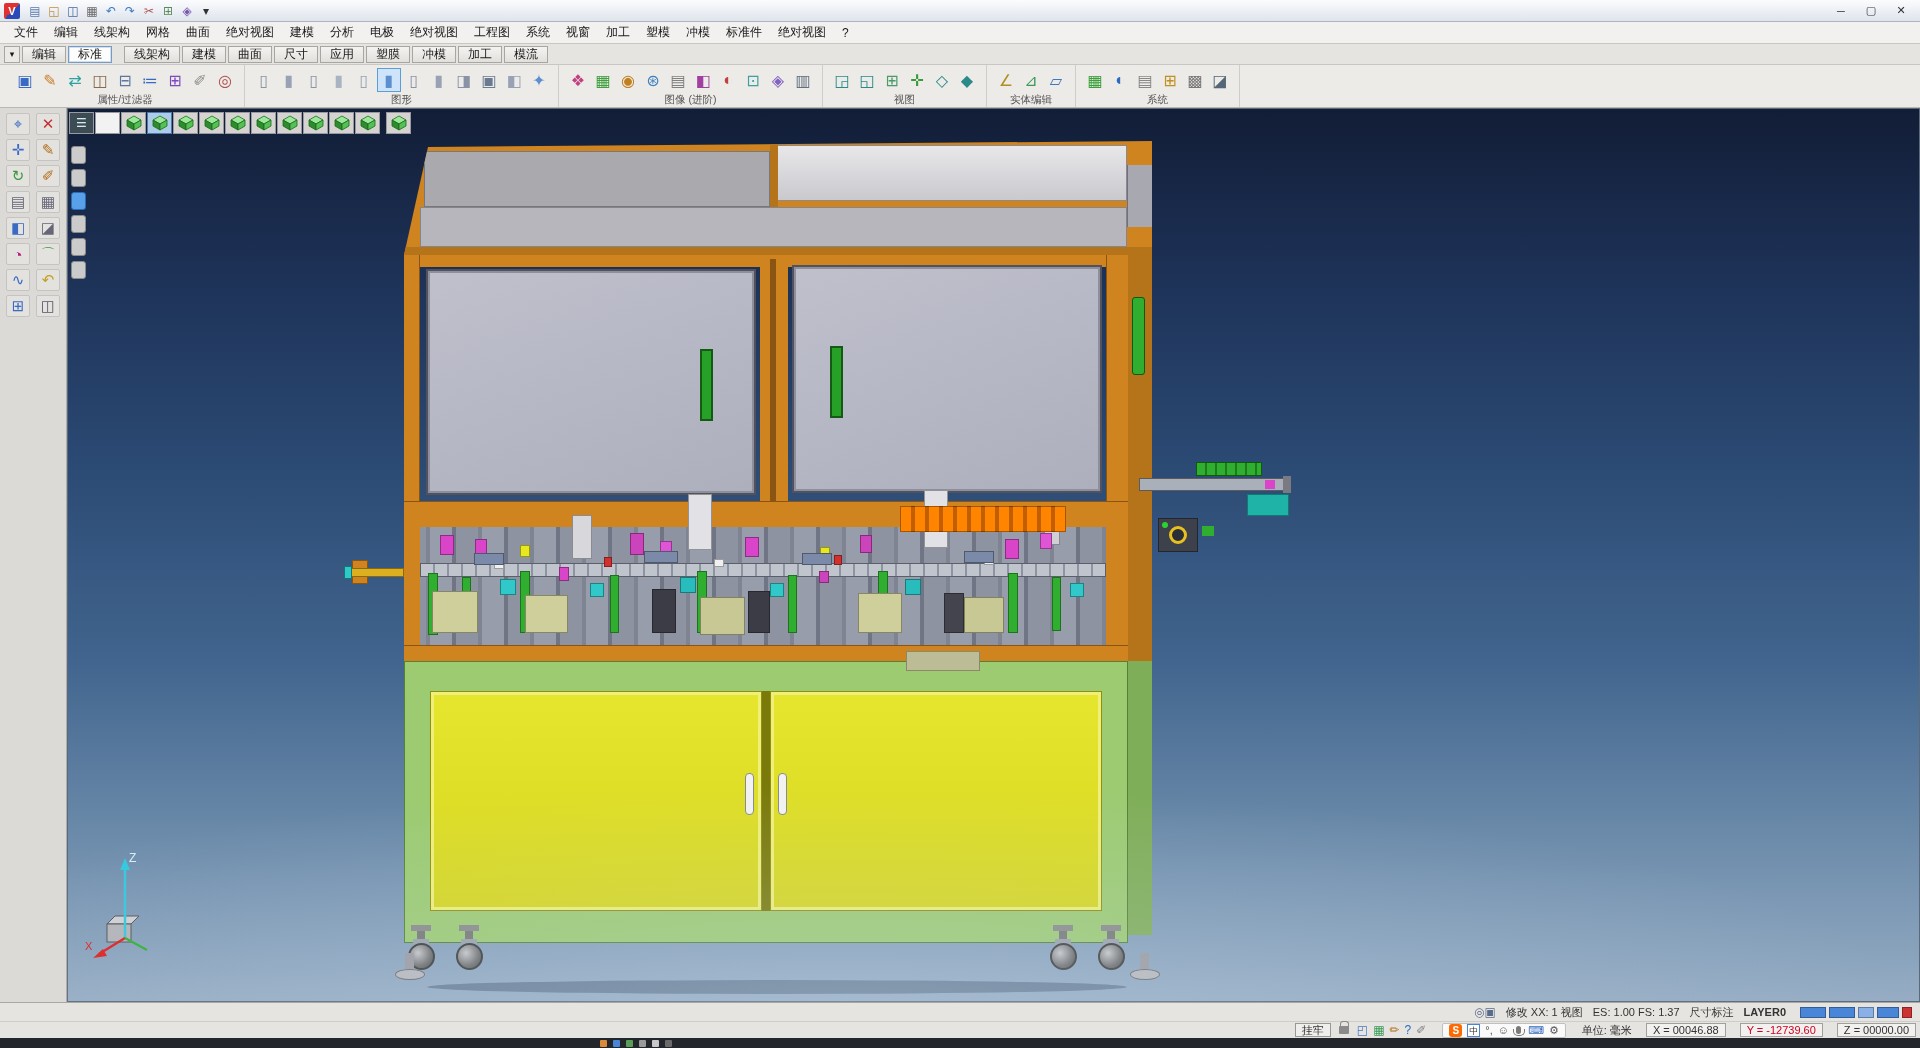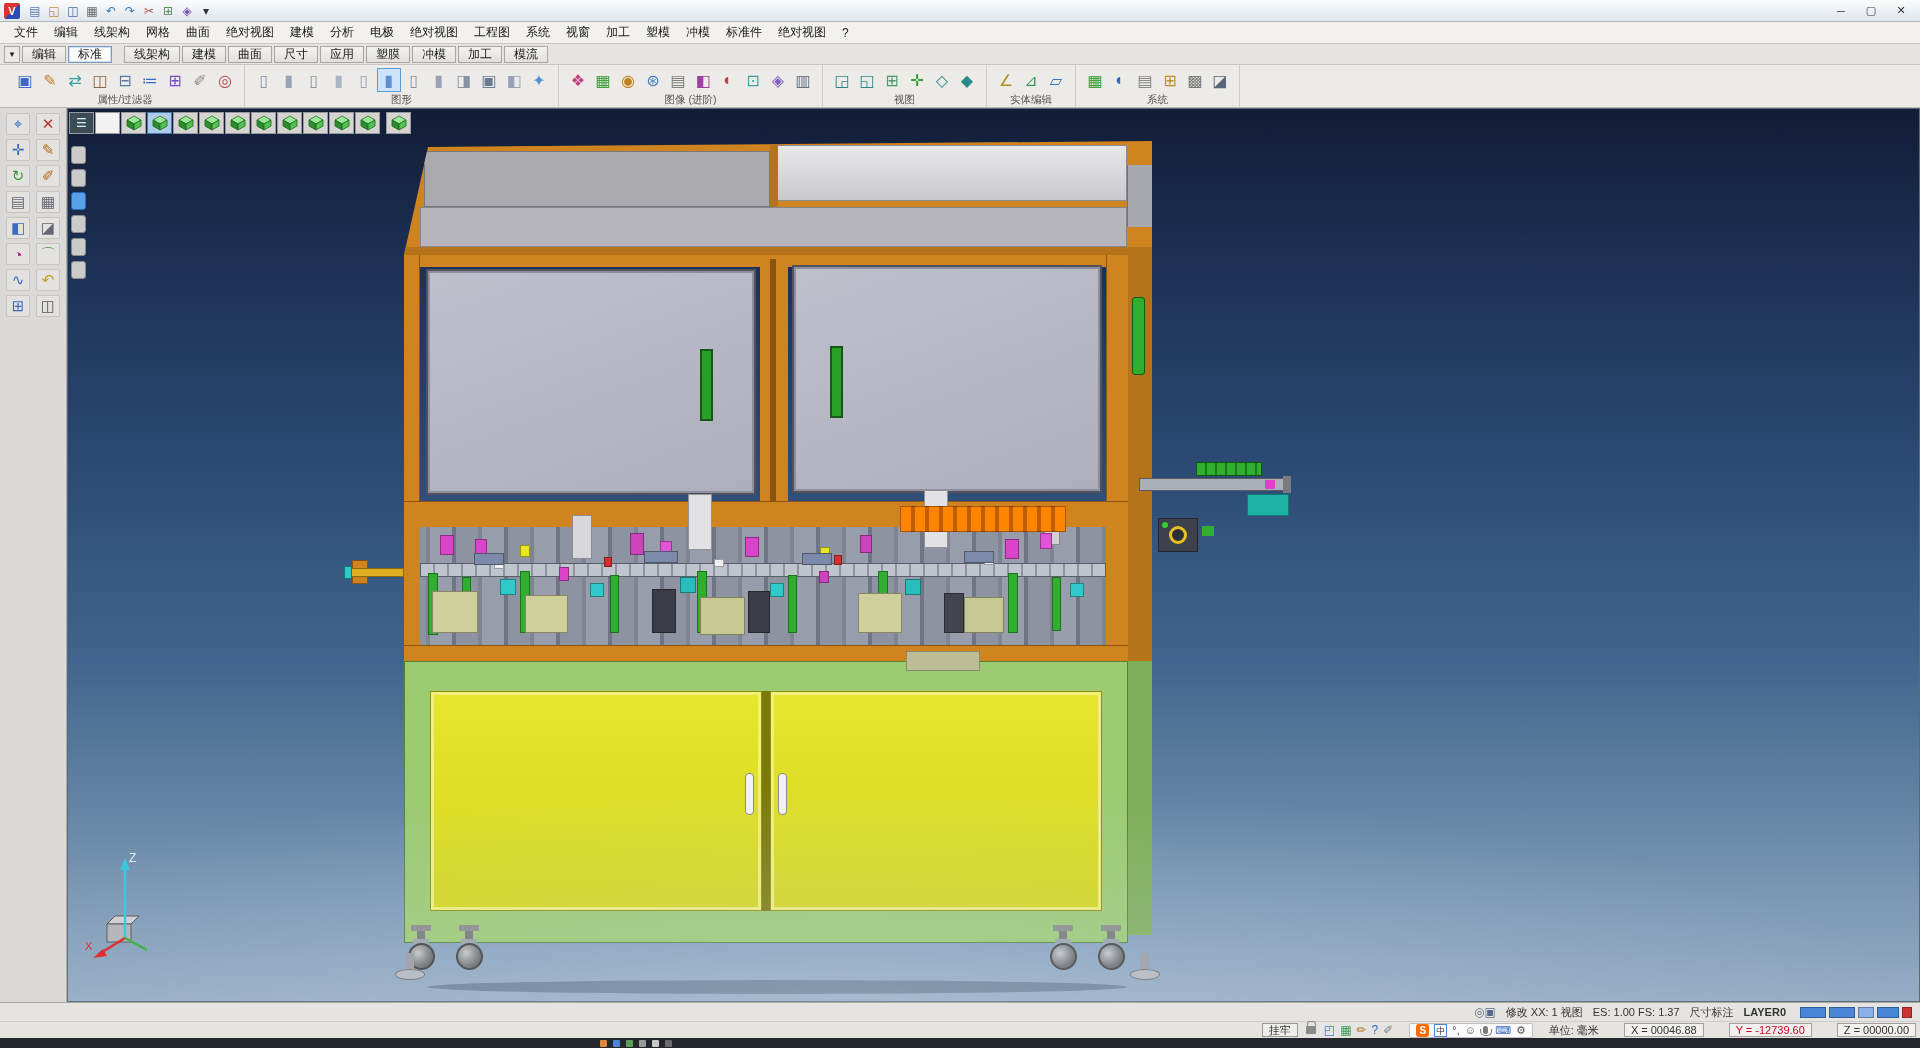--- a/index.html
+++ b/index.html
@@ -75,21 +75,21 @@
   .btools{display:flex;gap:5px;align-items:center}
   .btool{font-size:12px}
   .lock{position:relative;width:10px;height:8px;background:#8a8a8a;border-radius:1px;display:inline-block;margin:0 2px}
   .lock::before{content:"";position:absolute;top:-5px;left:1.5px;width:7px;height:6px;border:1.5px solid #8a8a8a;border-bottom:none;border-radius:3px 3px 0 0}
   .ime{display:flex;gap:5px;align-items:center;background:#fafafa;border:1px solid #c0c0c0;border-radius:2px;height:15px;padding:0 6px;margin:0 10px}
   .ime-badge{width:13px;height:13px;background:#ff6a00;color:#fff;font-weight:bold;border-radius:3px;font-size:10px;display:grid;place-items:center}
   .ime-lang{width:13px;height:13px;border:1px solid #4a86d8;background:#fff;font-size:9px;display:grid;place-items:center}
   .ime-g{font-size:11px;color:#555}
   .mic{position:relative;width:5px;height:8px;background:#7a7a7a;border-radius:3px;display:inline-block;margin:0 2px}
   .mic::after{content:"";position:absolute;left:-2.5px;top:3px;width:10px;height:6px;border:1.5px solid #7a7a7a;border-top:none;border-radius:0 0 5px 5px}
-  .coordbox{border:1px solid #a0a09c;background:#f2f1ef;padding:0 6px;height:14px;line-height:13px;margin-left:19px;white-space:nowrap}
+  .coordbox{border:1px solid #a0a09c;background:#f2f1ef;padding:0 6px;height:14px;line-height:13px;margin-left:8px;white-space:nowrap}
   .coord-y{color:#d00020}
 
   .taskbar{position:absolute;top:1038px;left:0;width:100%;height:10px;background:#23262b;display:flex;align-items:center;gap:6px;padding-left:600px}
   .tb-item{width:7px;height:7px;border-radius:1px}
 </style>
 </head>
 <body>
 
 <div class="app">
 

